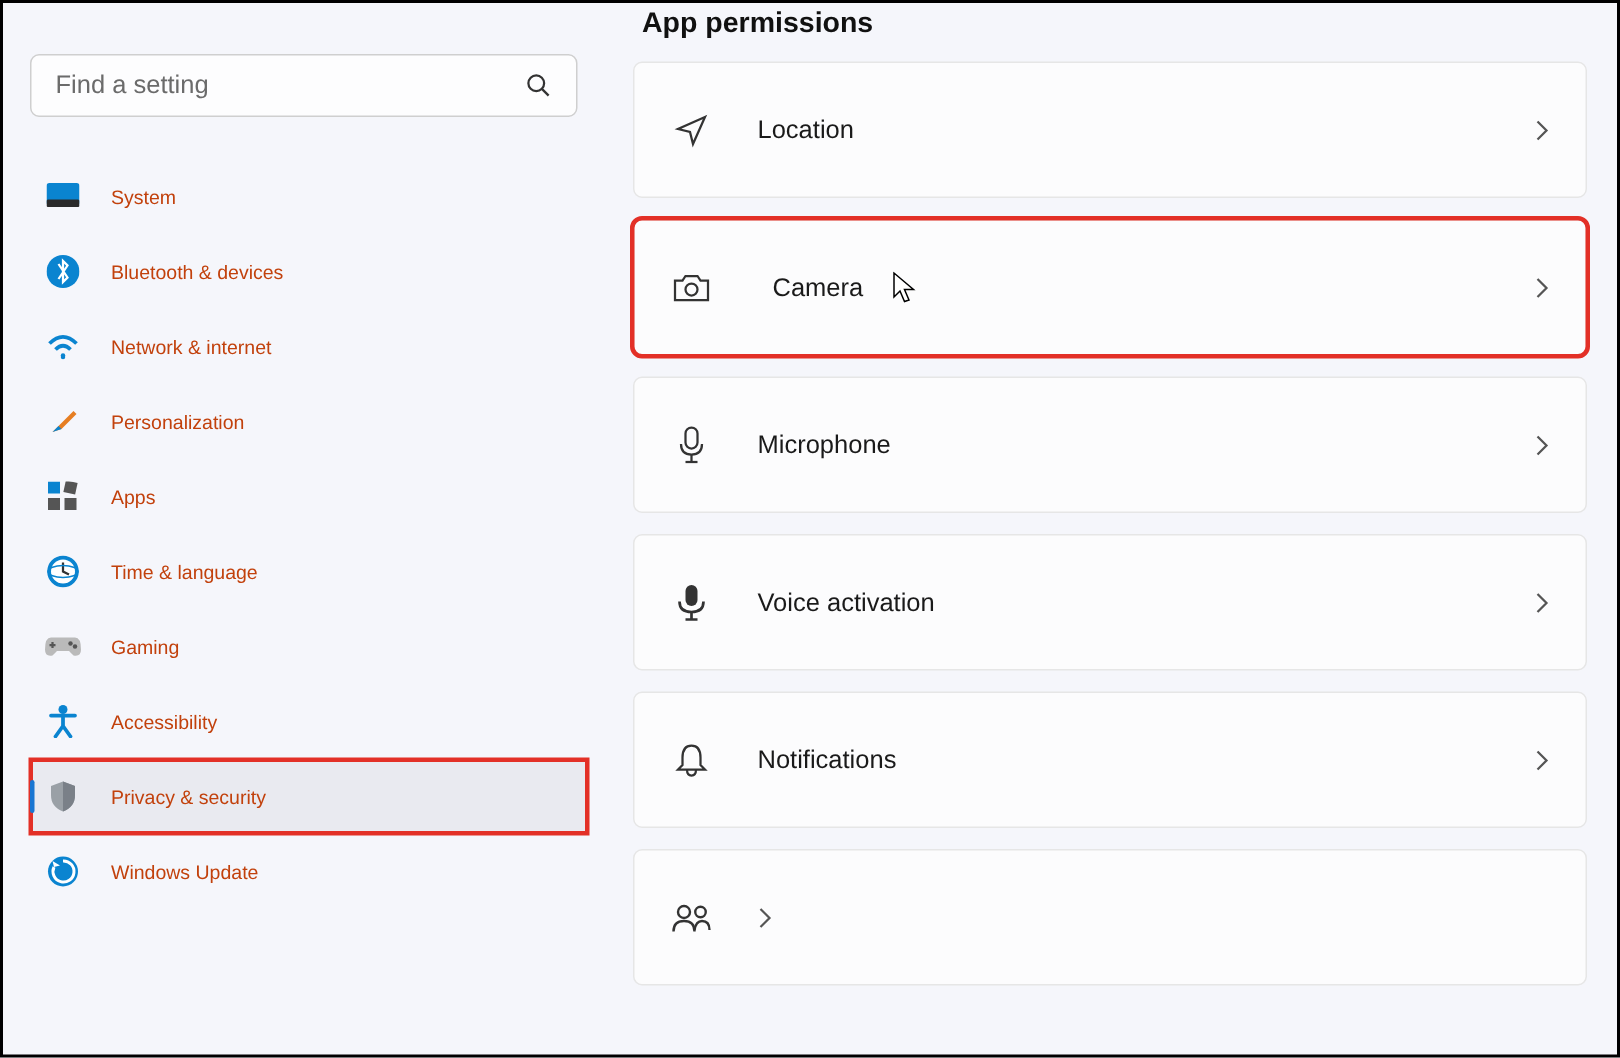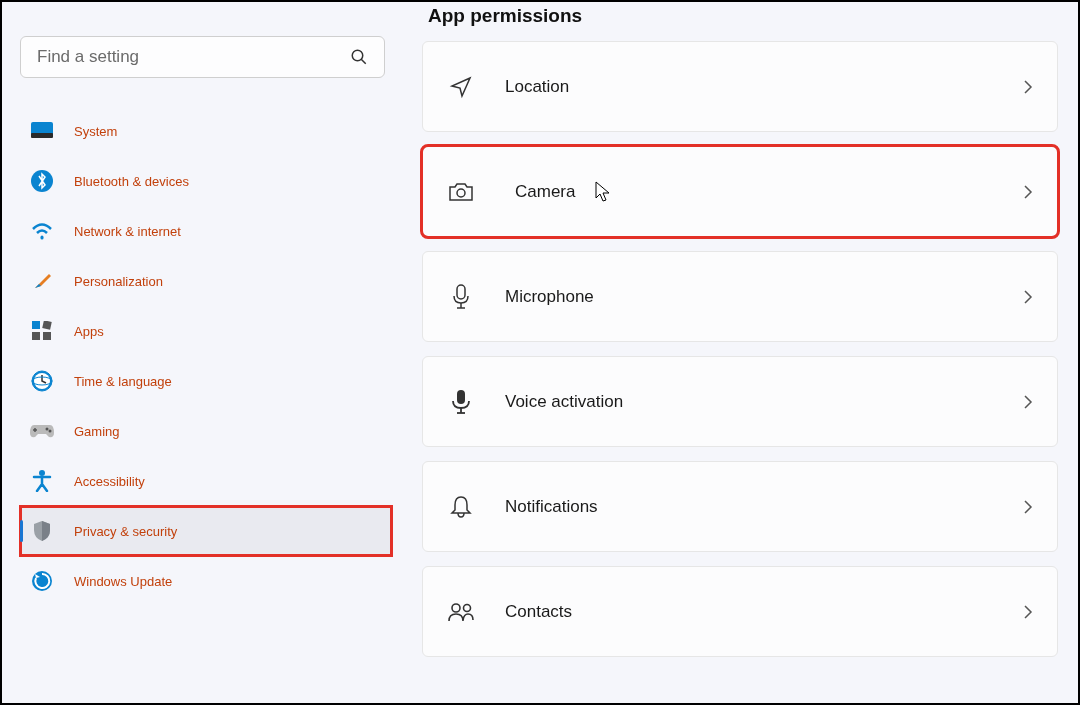--- a/index.html
+++ b/index.html
@@ -355,20 +355,19 @@
 
     <div class="perm-item">
       <span class="perm-icon">
         <svg width="28" height="22" viewBox="0 0 28 22" fill="none" stroke="#333" stroke-width="1.6">
             <circle cx="9" cy="7" r="4"></circle>
             <path d="M2 20 Q2 13 9 13 Q16 13 16 20"></path>
             <circle cx="20" cy="7" r="3.5"></circle>
             <path d="M16 19 Q17 13 21 13 Q26 13 26 19"></path>
           </svg>
       </span>
-      <span class="perm-label">Contacts</span>
       <svg class="chevron" width="10" height="16" viewBox="0 0 10 16" fill="none" stroke="#555" stroke-width="1.5">
           <path d="M2 2 L8 8 L2 14"></path>
         </svg>
     </div>
 
   </div>
 </div>
 
 </body></html>

